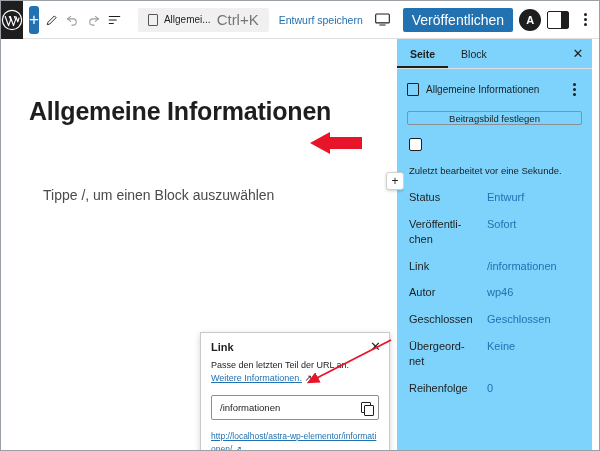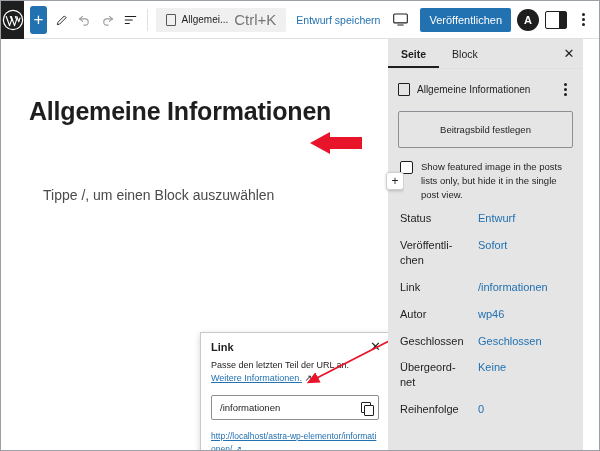--- a/index.html
+++ b/index.html
@@ -59,21 +59,21 @@
     width: 10px; height: 12px; border: 1px solid #555; border-radius: 1px;
     display: inline-block;
   }
   .doc-chip .kbd { color: #757575; font-size: 15px; }
   .tb-text {
     font-size: 10.5px; color: #2271b1; margin-left: 10px; white-space: nowrap;
   }
   .tb-right { margin-left: auto; display: flex; align-items: center; gap: 6px; padding-right: 6px; }
   .publish-btn {
     background: #2271b1; color: #fff;
-    font-size: 11px; height: 24px;
+    font-size: 14px; height: 24px;
     padding: 0 9px; border-radius: 2px;
     display: flex; align-items: center;
   }
   .circle-icon {
     width: 22px; height: 22px; border-radius: 50%;
     background: #1e1e1e; color: #fff;
     display: flex; align-items: center; justify-content: center;
     font-size: 11px; font-weight: bold;
   }
   .panel-icon {
@@ -155,22 +155,22 @@
     padding: 10px 10px 0 10px;
     font-size: 8.5px; color: #2271b1; line-height: 1.5;
     text-decoration: underline; word-break: break-all;
   }
   .arrow-link {
     position: absolute; left: 300px; top: 337px; width: 92px; height: 48px;
   }
 
   
   .sidebar {
-    position: absolute; top: 38px; right: 16px; width: 195px; bottom: 0;
-    background: #e5e5e5;
+    position: absolute; top: 38px; right: 7px; width: 195px; bottom: 0;
+    background: #7dd3fc;
   }
   .sb-tabs {
     height: 30px; display: flex; align-items: stretch;
     border-bottom: 1px solid #e0e0e0;
     position: relative;
   }
   .sb-tab {
     padding: 0 13px; display: flex; align-items: center;
     font-size: 10.5px; color: #1e1e1e;
   }
@@ -183,21 +183,21 @@
     display: flex; align-items: center; gap: 7px;
     padding: 9px 8px 9px 10px;
     font-size: 10px; color: #1e1e1e;
   }
   .sb-doc-row .pg-icon2 {
     width: 12px; height: 13px; border: 1.3px solid #1e1e1e; border-radius: 1px;
   }
   .sb-doc-row .dots-v { margin-left: auto; }
   .featured-btn {
     margin: 2px 10px 0 10px;
-    height: 37px; border: 1px solid #8c8f94; border-radius: 2px;
+    height: 14px; border: 1px solid #8c8f94; border-radius: 2px;
     display: flex; align-items: center; justify-content: center;
     font-size: 9.5px; color: #1e1e1e;
   }
   .chk-row {
     display: flex; gap: 8px; padding: 12px 12px 4px 12px;
   }
   .chk-box {
     width: 13px; height: 13px; border: 1px solid #1e1e1e; border-radius: 2px;
     flex: 0 0 auto; margin-top: 1px; background: #fff;
   }
@@ -363,23 +363,23 @@
           <i></i>
         </span>
     </div>
 
     <div class="featured-btn">
       <span>Beitragsbild festlegen</span>
     </div>
 
     <div class="chk-row">
       <span class="chk-box"></span>
-      <span class="chk-label">Show featured image in the posts lists only, but hide it in the single post view.</span>
-    </div>
-
+    </div>
+
+    <div class="edited-note">Zuletzt bearbeitet vor eine Sekunde.</div>
 
     <div class="meta-list">
       <div class="meta-row">
         <span class="meta-key">Status</span>
         <span class="meta-val">Entwurf</span>
       </div>
       <div class="meta-row">
         <span class="meta-key" style="white-space:pre-line">Veröffentli-
 chen</span>
         <span class="meta-val">Sofort</span>

